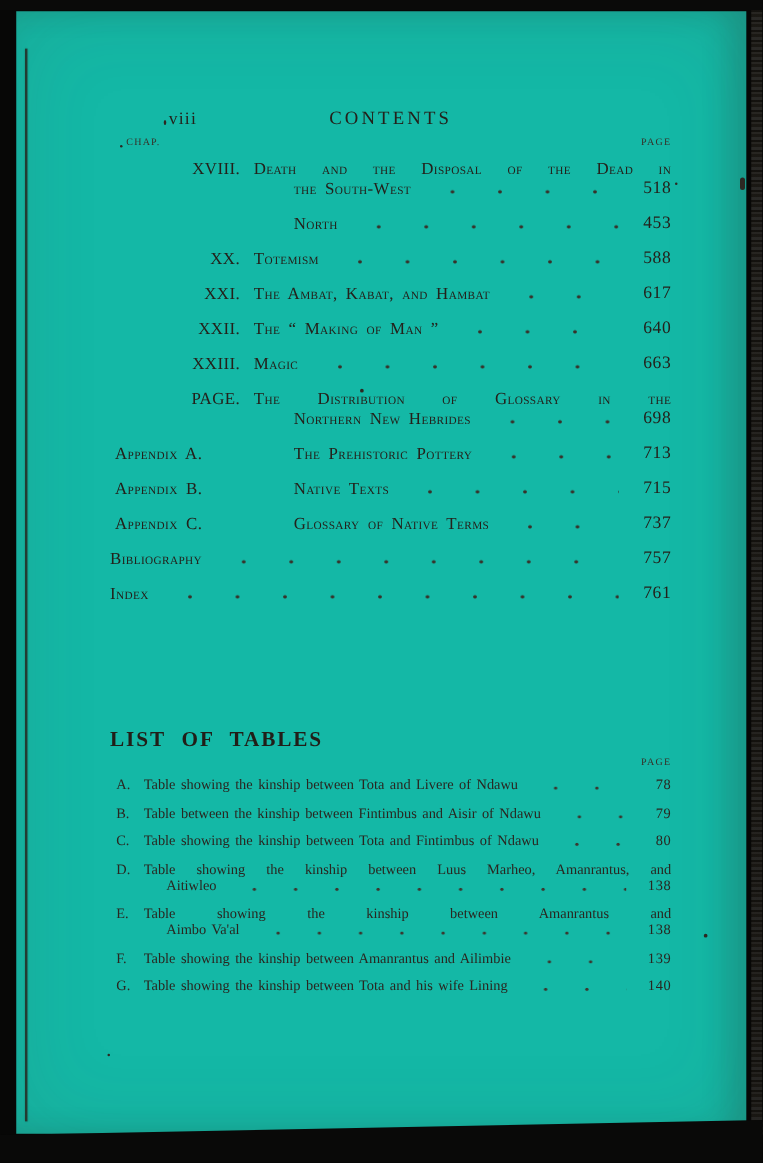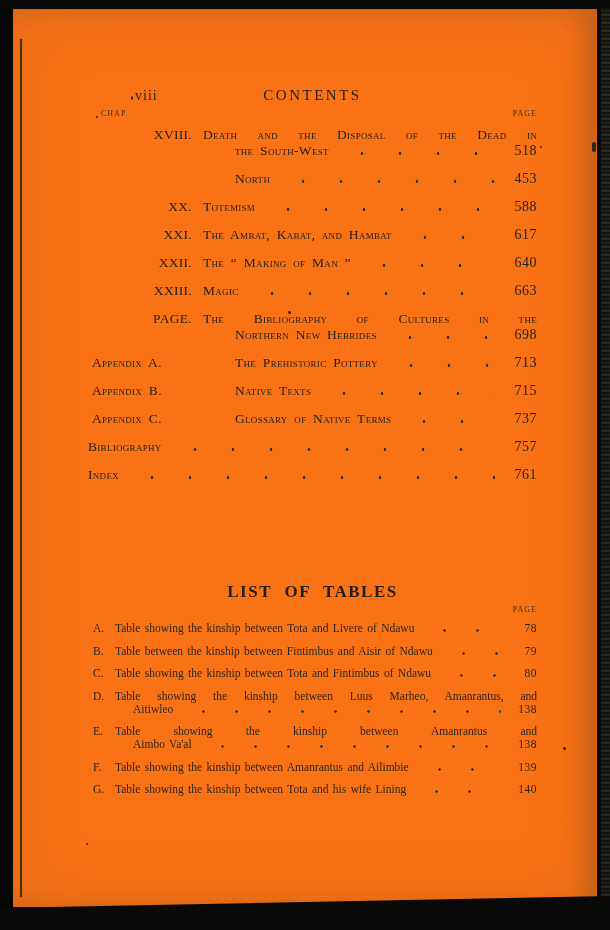--- a/index.html
+++ b/index.html
@@ -4,21 +4,21 @@
 <style>
   html,body{margin:0;padding:0;}
   body{
     width:610px;height:930px;position:relative;overflow:hidden;
     background:#070706;
     font-family:"Liberation Serif","DejaVu Serif",serif;
   }
   
   .page{
     position:absolute;left:13px;top:9px;width:584px;height:898px;
-    background:#f97316;
+    background:#14b8a6;
     box-shadow:inset 0 0 70px rgba(70,62,48,.12), inset -14px 0 22px rgba(40,36,30,.18);
   }
   .gutter-line{
     position:absolute;left:7px;top:30px;height:858px;width:2px;
     background:rgba(38,33,26,.82);box-shadow:0 0 1px rgba(38,33,26,.6);
   }
   .top-band{position:absolute;top:0;left:0;width:610px;height:8px;background:#0a0a09;}
   .bottom-band{
     position:absolute;left:0;top:0;width:610px;height:930px;background:#090908;
     clip-path:polygon(0 908px,610px 896px,610px 930px,0 930px);
@@ -50,21 +50,21 @@
   .just{flex:1;text-align:justify;text-align-last:justify;}
   .ind{padding-left:32px;}
   .leader{
     flex:1;align-self:flex-end;height:5px;margin:0 8px 3px 10px;
     background-image:radial-gradient(circle,#36332b 1.2px,rgba(0,0,0,0) 1.6px);
     background-size:38px 5px;background-repeat:repeat-x;background-position:4px 50%;
   }
   .pg{flex:none;min-width:34px;text-align:right;font-variant:normal;letter-spacing:.5px;font-size:14px;}
 
   
-  .lot-title{margin-top:99px;text-align:center;font-size:17px;font-weight:bold;
+  .lot-title{margin-top:99px;font-size:17px;font-weight:bold;
              letter-spacing:1.5px;word-spacing:7px;color:#211e18;}
   .lot-pagelabel{text-align:right;font-size:8px;letter-spacing:1px;margin-top:3px;color:#36322a;}
   .lot{font-size:11.5px;color:#2a2620;margin-top:8px;word-spacing:1.5px;}
   .lot .row{line-height:13px;padding-left:5px;}
   .lot .entry{margin-bottom:9.5px;}
   .lot .letter{flex:none;width:22px;}
   .lot .ind{padding-left:18px;}
   .lot .leader{background-size:33px 5px;margin-bottom:2px;
     background-image:radial-gradient(circle,#3a362e 1.1px,rgba(0,0,0,0) 1.5px);}
   .lot .pg{min-width:28px;font-size:11.5px;}
@@ -135,21 +135,21 @@
       <div class="entry row">
         <span class="num">XXIII.</span>
         <span>Magic</span>
         <span class="leader"></span>
         <span class="pg">663</span>
       </div>
 
       <div class="entry">
         <div class="row">
           <span class="num">PAGE.</span>
-          <span class="just">The Bibliography of Cultures in the</span>
+          <span class="just">The Distribution of Glossary in the</span>
         </div>
         <div class="row">
           <span class="num"></span>
           <span class="ind">Northern New Hebrides</span>
           <span class="leader"></span>
           <span class="pg">698</span>
         </div>
       </div>
 
       <div class="entry row">

